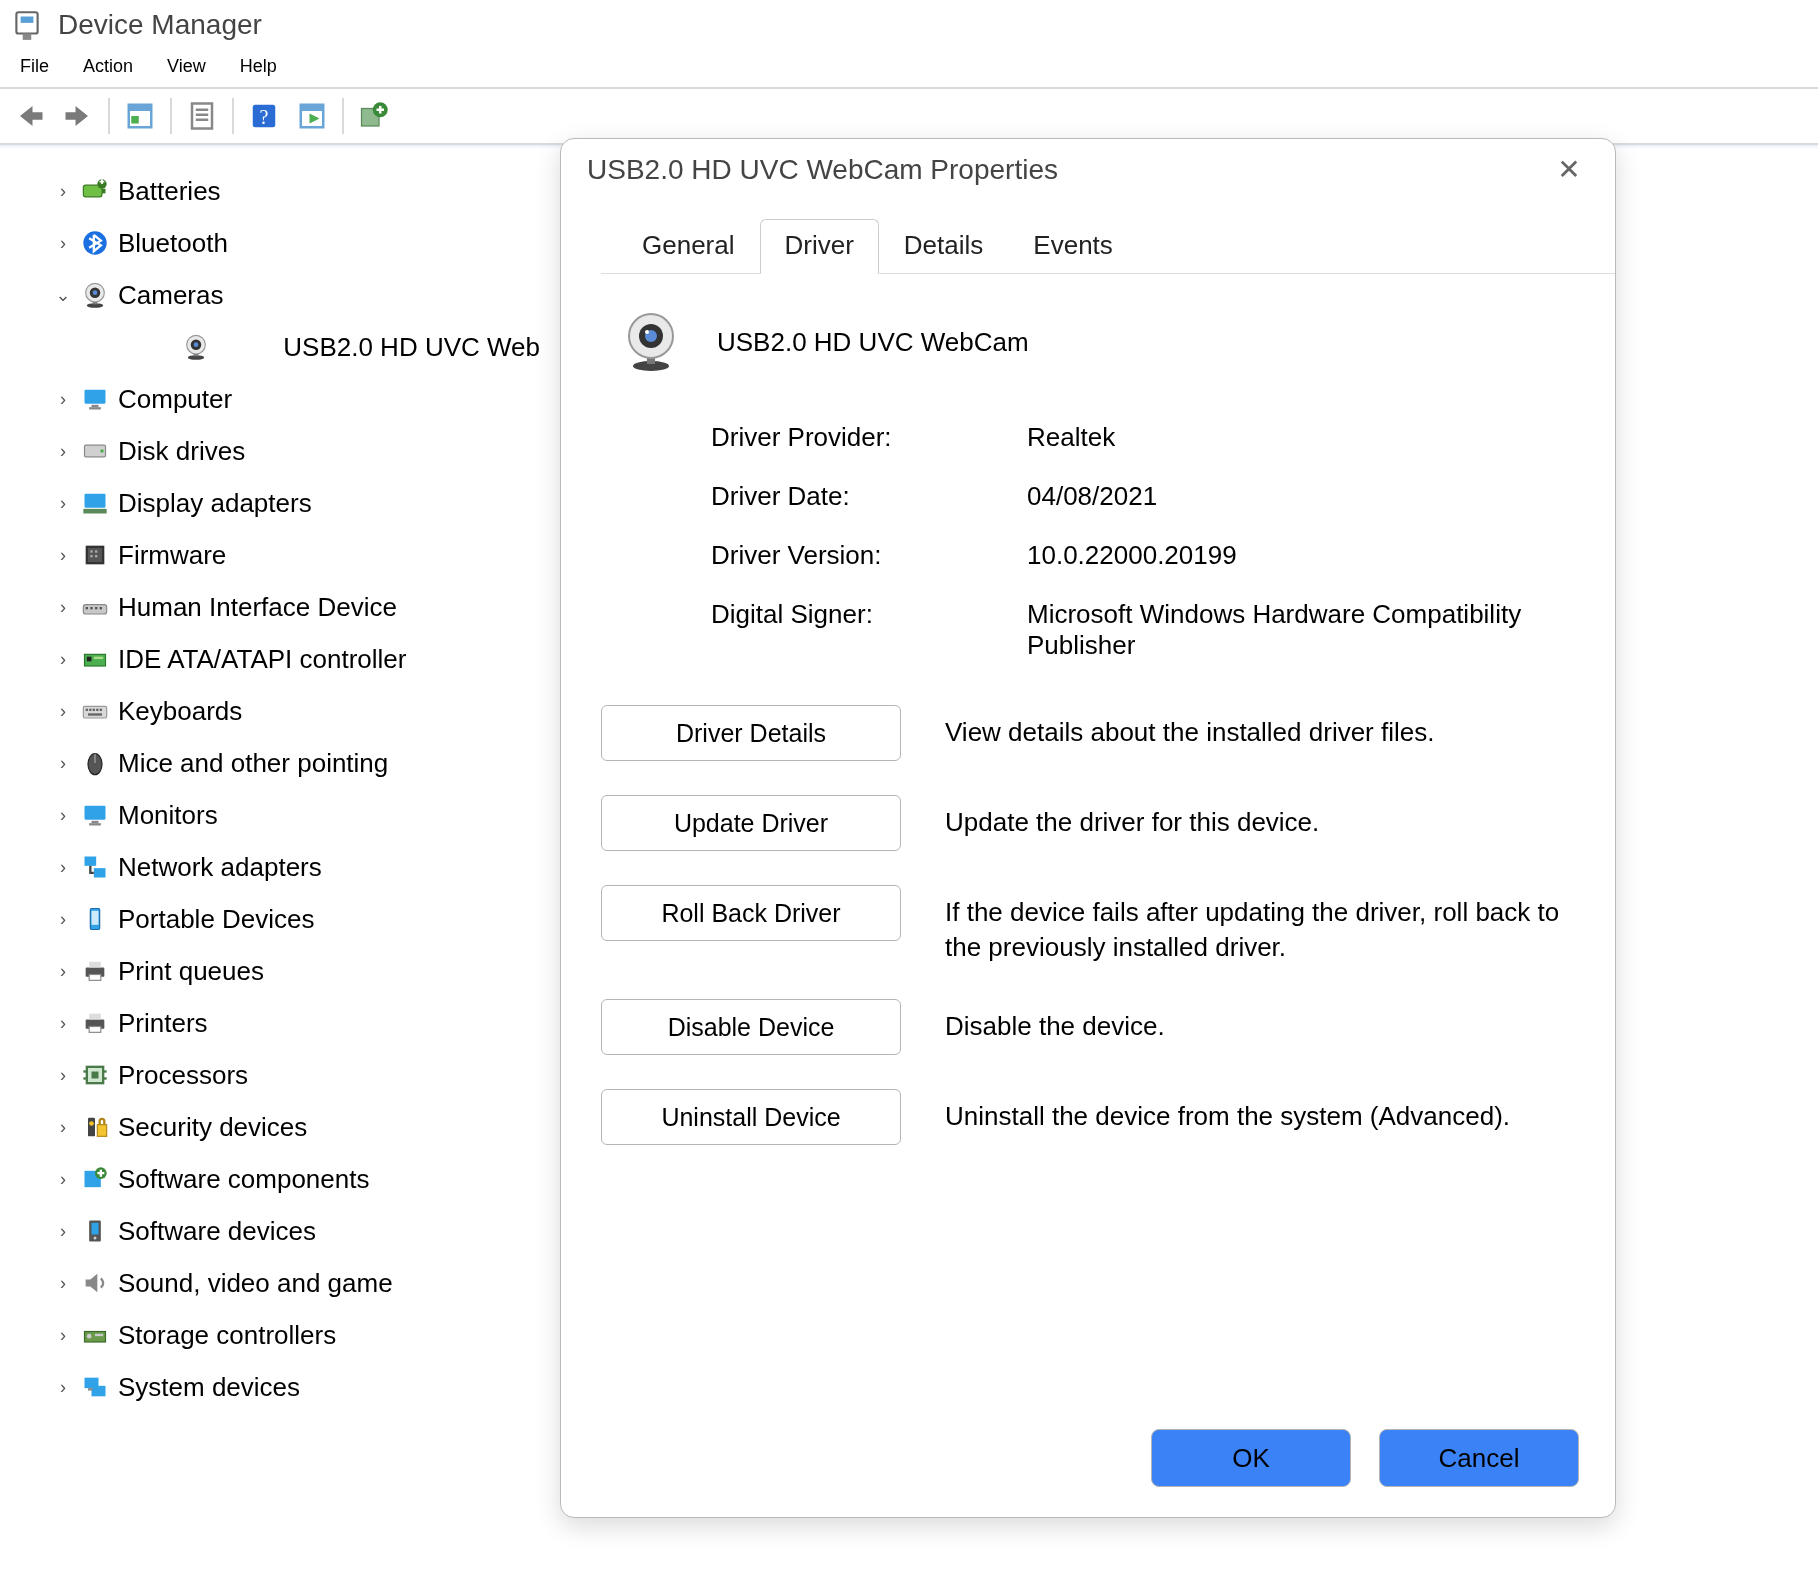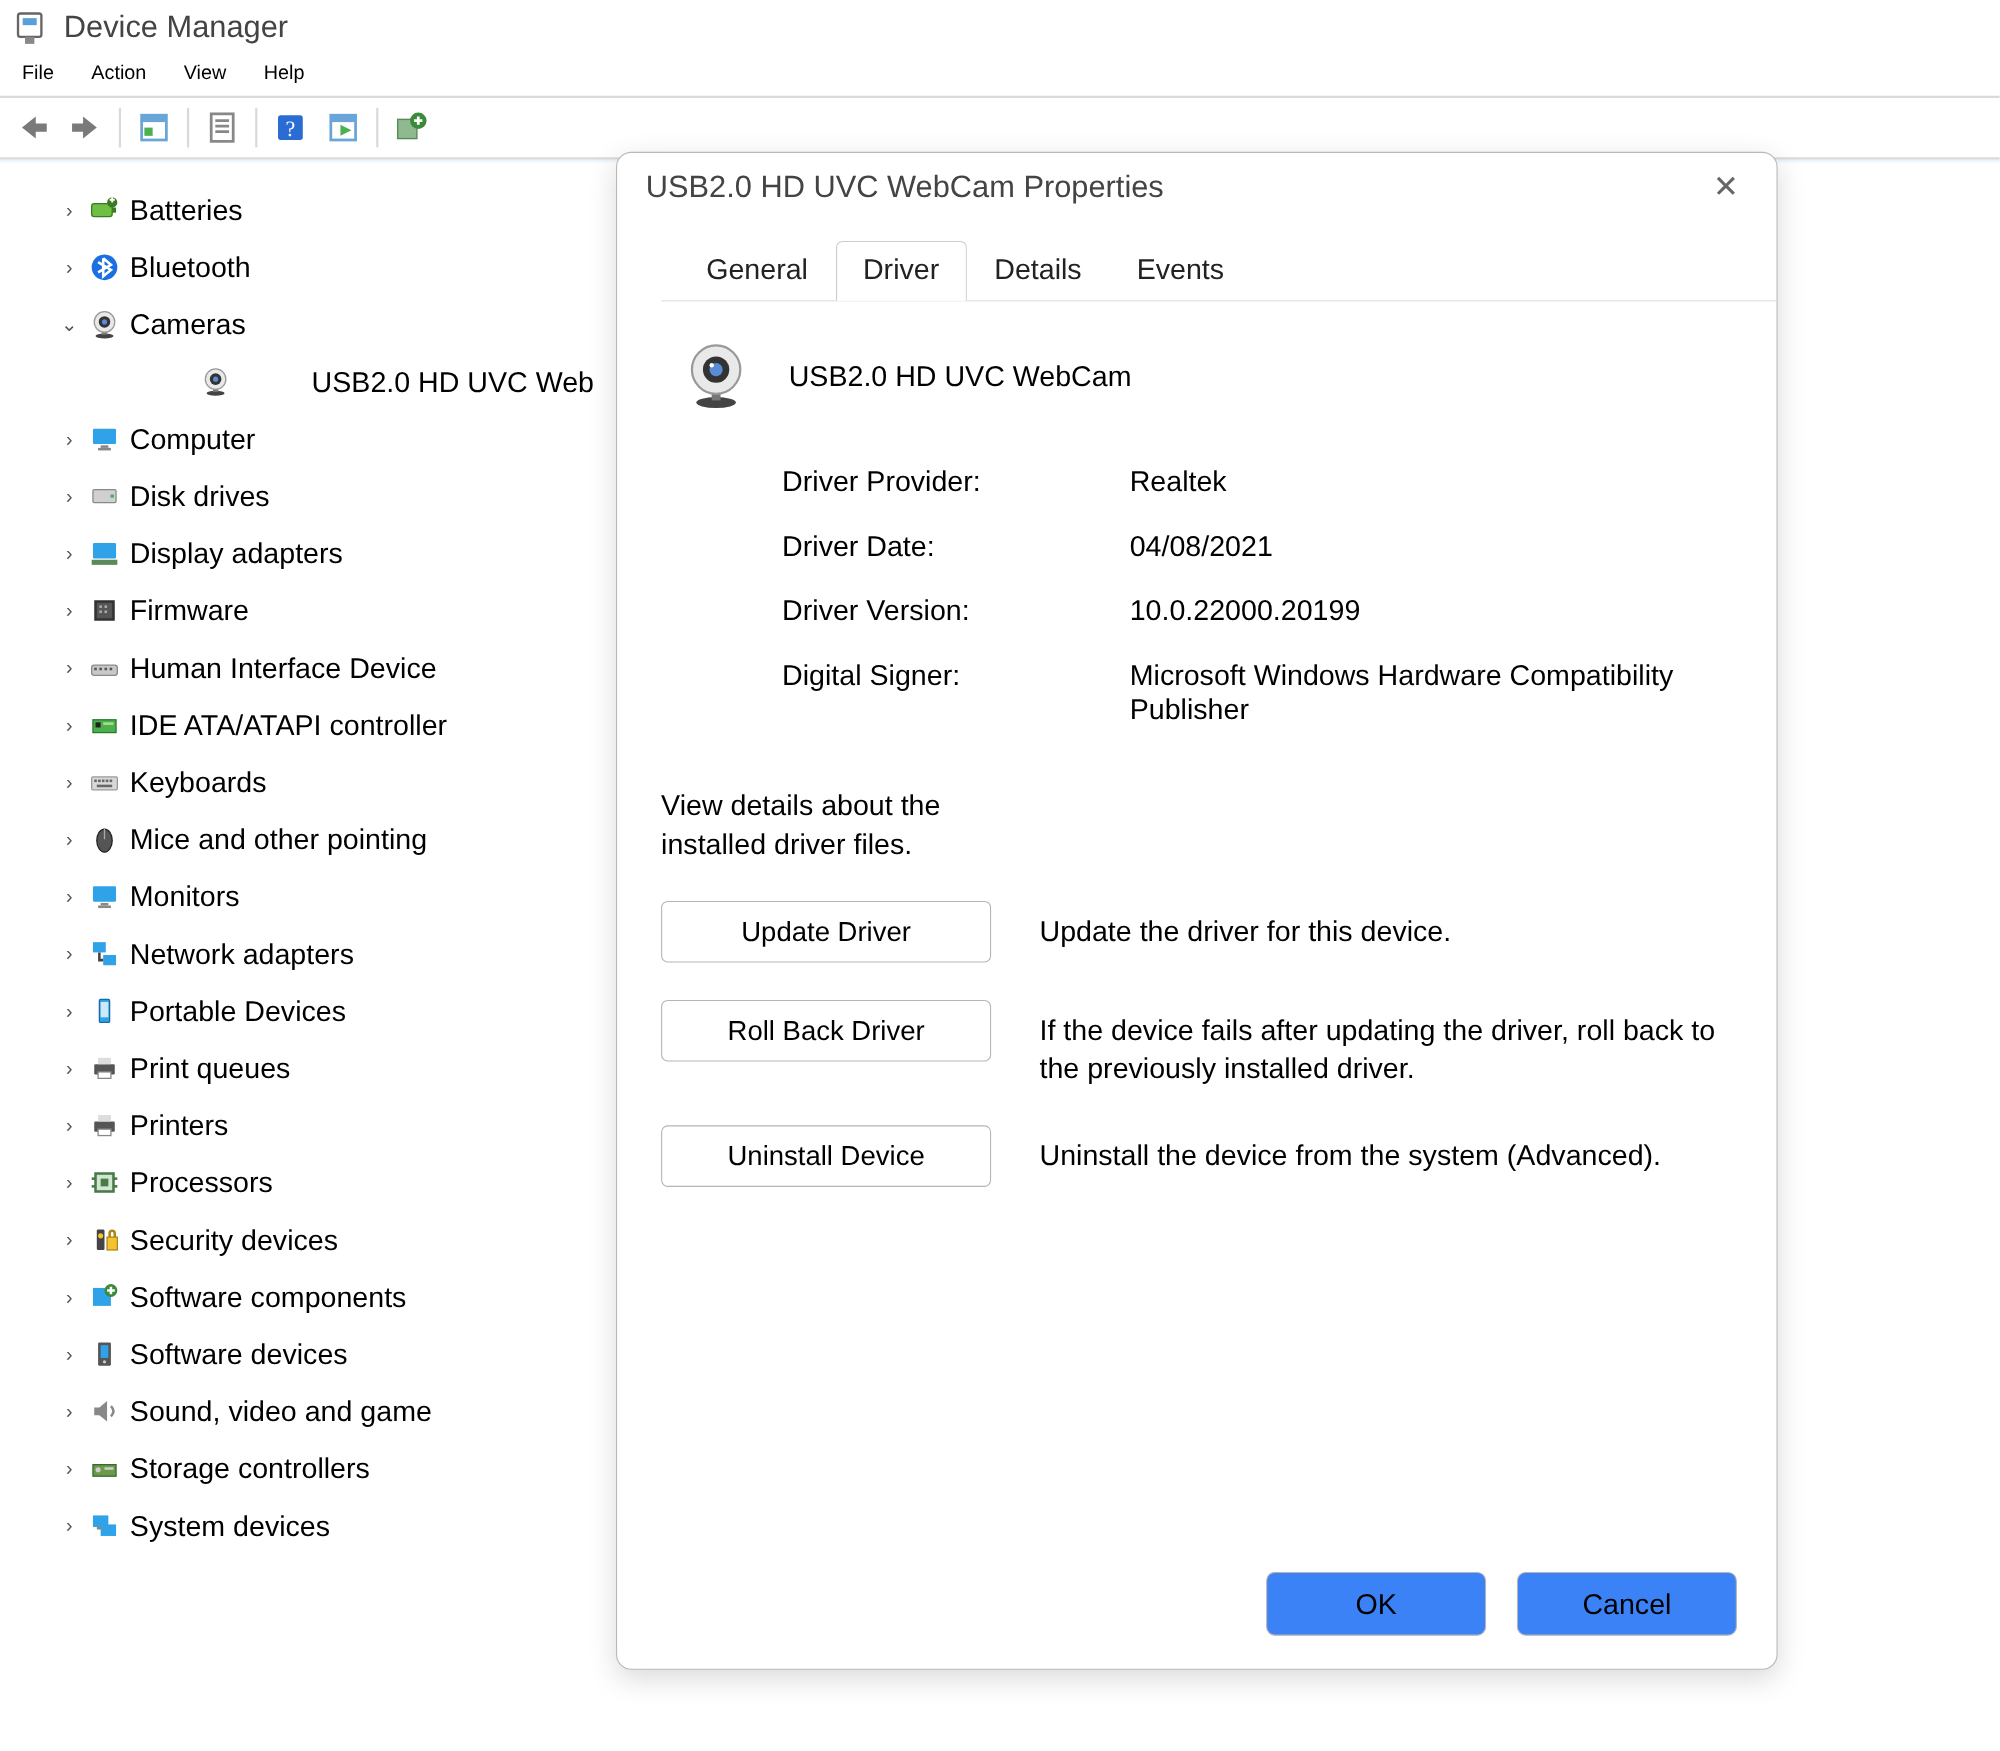--- a/index.html
+++ b/index.html
@@ -546,29 +546,34 @@
       <div class="k">Driver Date:</div>
       <div class="v">04/08/2021</div>
       <div class="k">Driver Version:</div>
       <div class="v">10.0.22000.20199</div>
       <div class="k">Digital Signer:</div>
       <div class="v">Microsoft Windows Hardware Compatibility Publisher</div>
     </div>
 
     <div class="actions">
       <div class="action-row">
+        <button>Driver Details</button>
         <div class="desc">View details about the installed driver files.</div>
       </div>
       <div class="action-row">
         <button>Update Driver</button>
         <div class="desc">Update the driver for this device.</div>
       </div>
       <div class="action-row">
         <button>Roll Back Driver</button>
         <div class="desc">If the device fails after updating the driver, roll back to the previously installed driver.</div>
+      </div>
+      <div class="action-row">
+        <button>Disable Device</button>
+        <div class="desc">Disable the device.</div>
       </div>
       <div class="action-row">
         <button>Uninstall Device</button>
         <div class="desc">Uninstall the device from the system (Advanced).</div>
       </div>
     </div>
   </div>
 
   <div class="dlg-footer">
     <button>OK</button>

